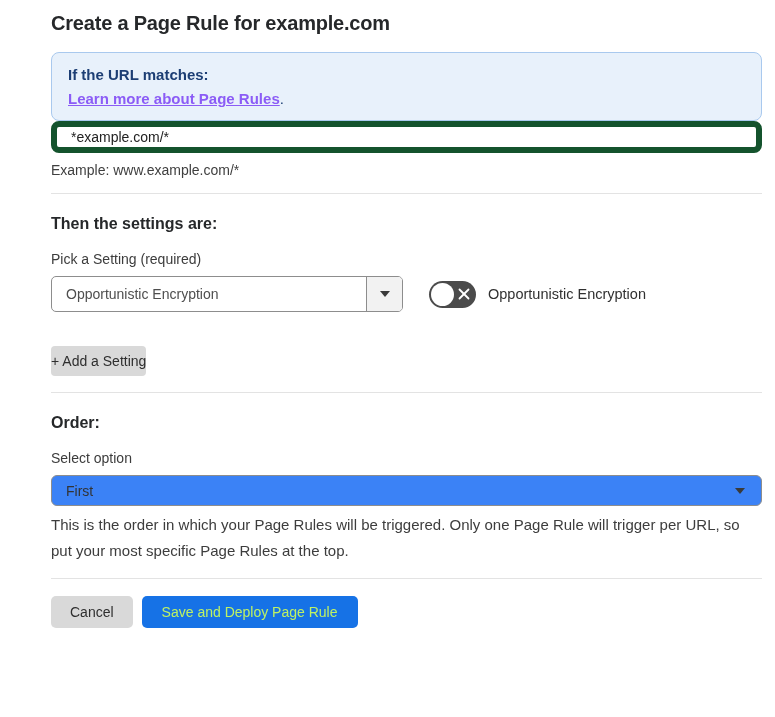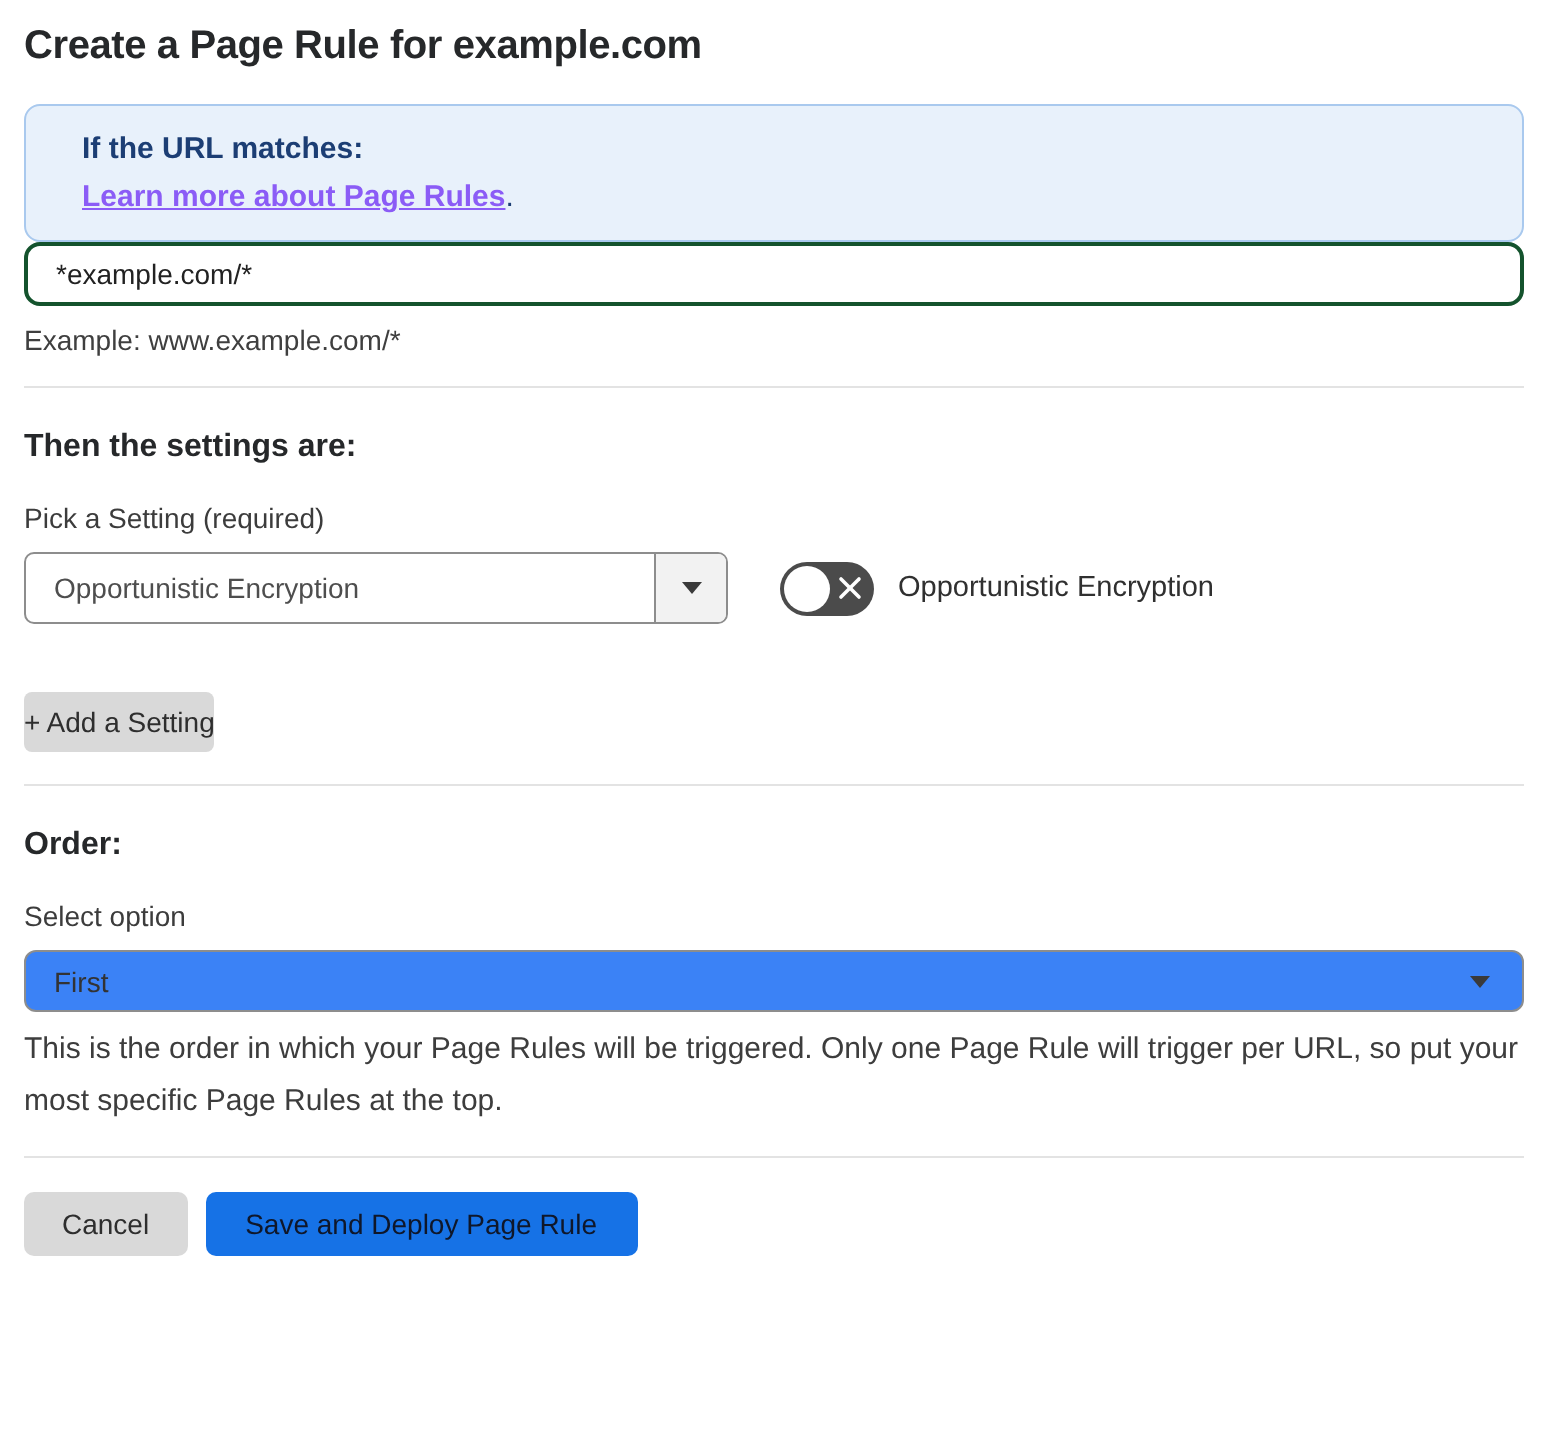--- a/index.html
+++ b/index.html
@@ -3,49 +3,49 @@
 <meta charset="utf-8">
 <style>
   * { box-sizing: border-box; }
   html, body { margin: 0; padding: 0; background: #ffffff; }
   body {
     width: 775px; height: 717px;
     font-family: "Liberation Sans", "DejaVu Sans", sans-serif;
     color: #26282a;
     overflow: hidden;
   }
-  .page { padding: 12px 13px 0 12px; }
+  .page { padding: 12px 13px 0 12px; margin-left: 39px; }
 
   .page-title {
     font-size: 20px; font-weight: 700; color: #26282a;
     margin: 0 0 17px 0; letter-spacing: -0.2px;
   }
 
   .info-box {
     background: #e8f1fb;
     border: 1px solid #a9c9ee;
     border-radius: 8px;
-    padding: 10px 16px 9px 28px;
+    padding: 10px 16px 9px 16px;
     font-size: 15px; line-height: 24px;
     color: #1c3e74;
   }
   .info-heading { font-weight: 700; }
   .info-body { margin: 0; }
   .info-link {
     color: #8b5cf6; text-decoration: underline; cursor: pointer; font-weight: bold;
   }
   .info-link-suffix { color: #1c3e74; }
 
   .field-label {
     font-size: 14px; color: #3c3c3c; margin: 16px 0 8px 0; line-height: 18px;
   }
 
   .text-input {
     width: 100%; height: 32px;
-    border: 2px solid #14532d; border-radius: 8px;
+    border: 6px solid #14532d; border-radius: 8px;
     padding: 0 14px; font-size: 14px; color: #222;
     font-family: "Liberation Sans", "DejaVu Sans", sans-serif;
     background: #fff; outline: none;
   }
 
   .helper-text { font-size: 14px; color: #3f3f3f; margin: 8px 0 0 0; line-height: 18px; }
 
   .divider { border: none; border-top: 1px solid #e3e3e3; margin: 0; }
   .divider-1 { margin-top: 14px; }
   .divider-2 { margin-top: 16px; }
@@ -115,21 +115,21 @@
 
   .order-helper { font-size: 15px; line-height: 26px; color: #3d3d3d; margin: 6px 0 0 0; }
 
   .footer { display: flex; gap: 9px; margin-top: 17px; }
   .btn {
     height: 32px; border: none; border-radius: 5px;
     font-size: 14px; cursor: pointer;
     font-family: "Liberation Sans", "DejaVu Sans", sans-serif;
   }
   .btn-gray { background: #d9d9d9; color: #2e2e2e; padding: 0 19px; text-align: center; }
-  .btn-blue { background: #1672e6; color: #0f172a; padding: 0 20px; }
+  .btn-blue { background: #1672e6; color: #bef264; padding: 0 20px; }
 </style>
 </head>
 <body>
 
 <div class="page">
 
   <h1 class="page-title">Create a Page Rule for example.com</h1>
 
   <div class="info-box">
     <div class="info-heading">If the URL matches:</div>

